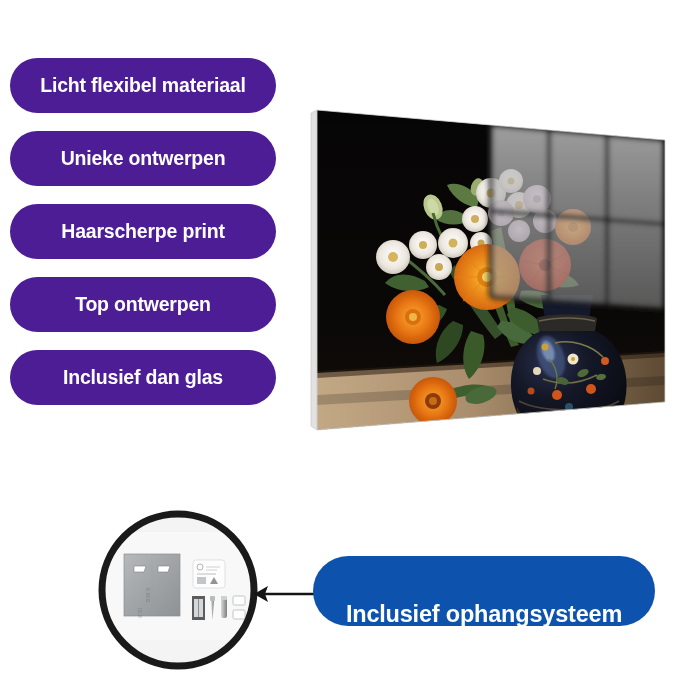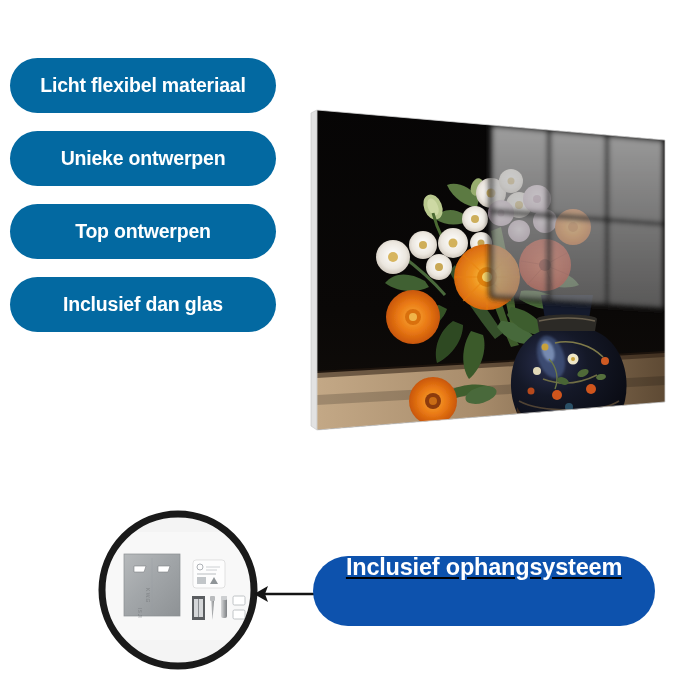--- a/index.html
+++ b/index.html
@@ -27,21 +27,21 @@
   .pill-column {
     position: absolute;
     left: 10px;
     top: 58px;
     width: 266px;
   }
   .pill {
     width: 266px;
     height: 55px;
     border-radius: 28px;
-    background: #0369a1;
+    background: #4c1d95;
     margin-bottom: 18px;
     display: flex;
     align-items: center;
     justify-content: center;
     box-sizing: border-box;
     padding: 0 12px;
   }
   .pill-label {
     color: #ffffff;
     font-size: 19.5px;
@@ -55,24 +55,23 @@
   
   .pill-wide {
     position: absolute;
     left: 313px;
     top: 556px;
     width: 342px;
     height: 70px;
     border-radius: 35px;
     background: #0d52ad;
     display: flex;
-    align-items: flex-start;
+    align-items: flex-end;
     justify-content: center;
     box-sizing: border-box;
-    text-decoration: underline;
   }
   .pill-wide .pill-label {
     font-size: 23.5px;
   }
 
   
   #panel-wrap {
     position: absolute;
     left: 305px;
     top: 95px;
@@ -109,20 +108,23 @@
 
     <div class="pill">
       <span class="pill-label">Licht flexibel materiaal</span>
     </div>
 
 
     <div class="pill">
       <span class="pill-label">Unieke ontwerpen</span>
     </div>
 
+    <div class="pill">
+      <span class="pill-label">Haarscherpe print</span>
+    </div>
 
     <div class="pill">
       <span class="pill-label">Top ontwerpen</span>
     </div>
 
     <div class="pill">
       <span class="pill-label">Inclusief dan glas</span>
     </div>
 
   </div>

